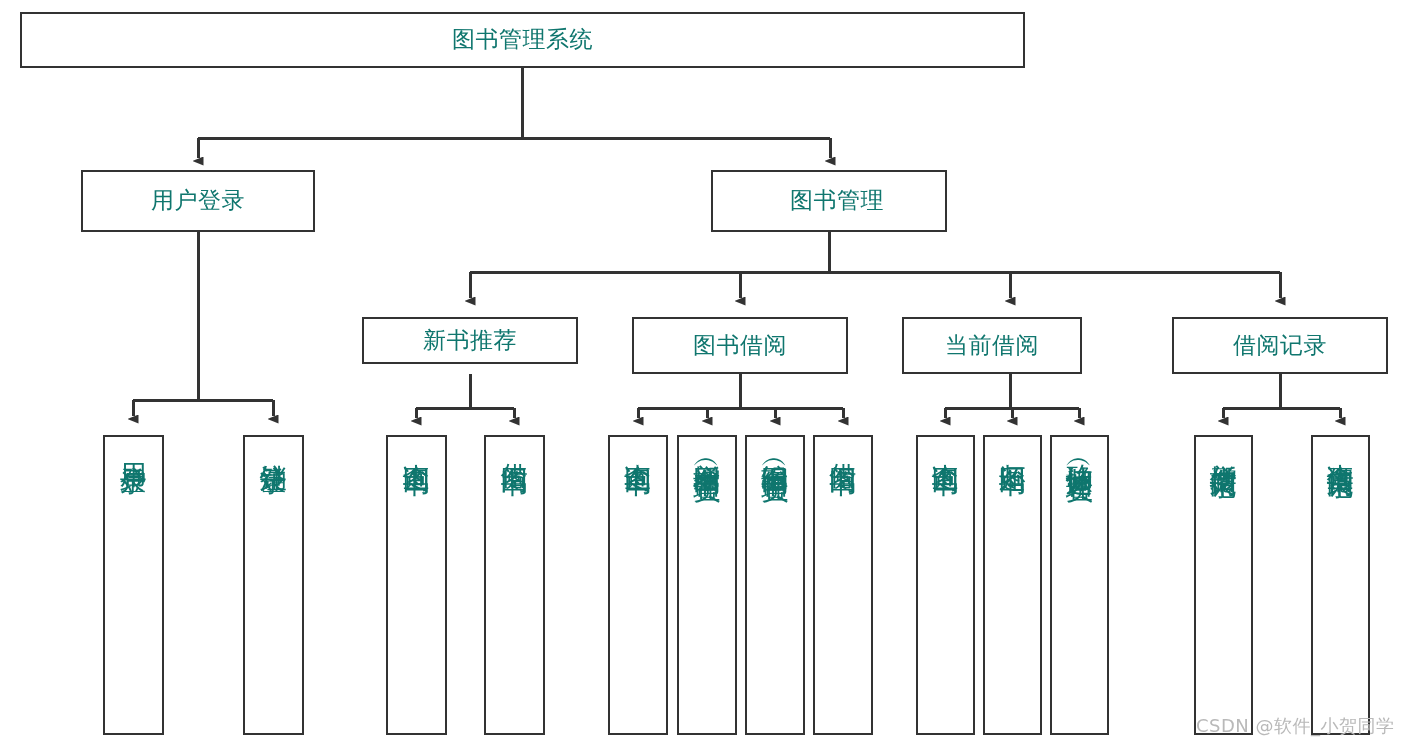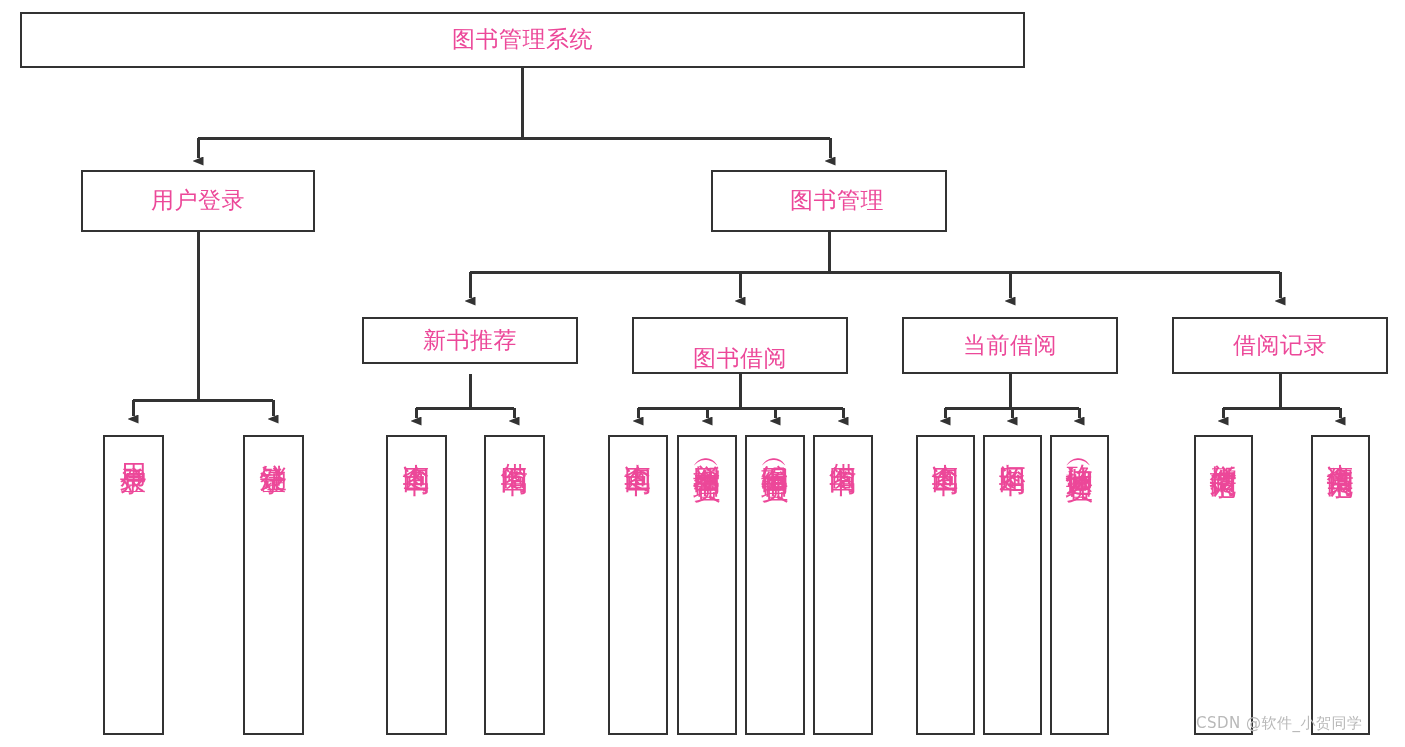--- a/index.html
+++ b/index.html
@@ -26,21 +26,21 @@
     pointer-events: none;
   }
   .node {
     position: absolute;
     box-sizing: border-box;
     border: 2px solid #333333;
     background: #ffffff;
     display: flex;
     align-items: center;
     justify-content: center;
-    color: #ec4899;
+    color: #0f766e;
   }
   .node .label {
     display: block;
     text-align: center;
     line-height: 1.18;
     letter-spacing: 0.5px;
   }
   
   .node.horiz .label {
     font-size: 23px;
@@ -54,21 +54,21 @@
   .node.vert .label {
     writing-mode: vertical-rl;
     text-orientation: upright;
     font-size: 27px;
     line-height: 1.02;
     letter-spacing: 2px;
     white-space: nowrap;
   }
   .watermark {
     position: absolute;
-    font-size: 15px;
+    font-size: 18px;
     color: #b9b9b9;
     white-space: nowrap;
     letter-spacing: 0.5px;
   }
 </style>
 </head>
 <body>
 
 <div id="canvas">
 
@@ -129,24 +129,24 @@
   <div class="node horiz" style="left:81px; top:170px; width:234px; height:62px;">
     <span class="label">用户登录</span>
   </div>
   <div class="node horiz" style="left:711px; top:170px; width:236px; height:62px;padding-left:16px;">
     <span class="label">图书管理</span>
   </div>
 
   <div class="node horiz" style="left:362px; top:317px; width:216px; height:47px;">
     <span class="label">新书推荐</span>
   </div>
-  <div class="node horiz" style="left:632px; top:317px; width:216px; height:57px;align-items:flex-end;">
+  <div class="node horiz" style="left:632px; top:317px; width:216px; height:57px;">
     <span class="label">图书借阅</span>
   </div>
-  <div class="node horiz" style="left:902px; top:317px; width:216px; height:57px;">
+  <div class="node horiz" style="left:902px; top:317px; width:180px; height:57px;">
     <span class="label">当前借阅</span>
   </div>
   <div class="node horiz" style="left:1172px; top:317px; width:216px; height:57px;">
     <span class="label">借阅记录</span>
   </div>
 
   <div class="node vert" style="left:103px; top:435px; width:61px; height:300px;">
     <span class="label">用户登录</span>
   </div>
   <div class="node vert" style="left:243px; top:435px; width:61px; height:300px;">

